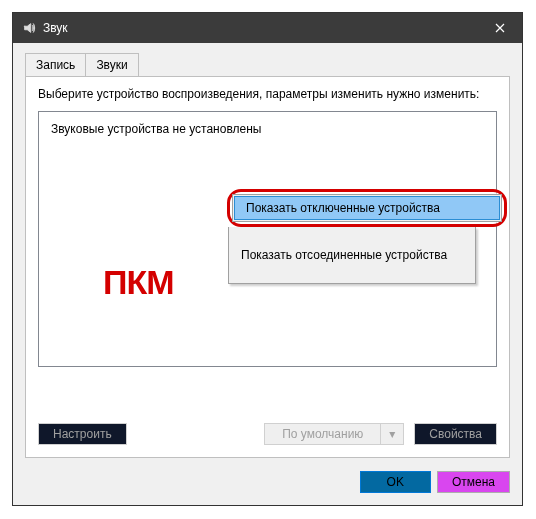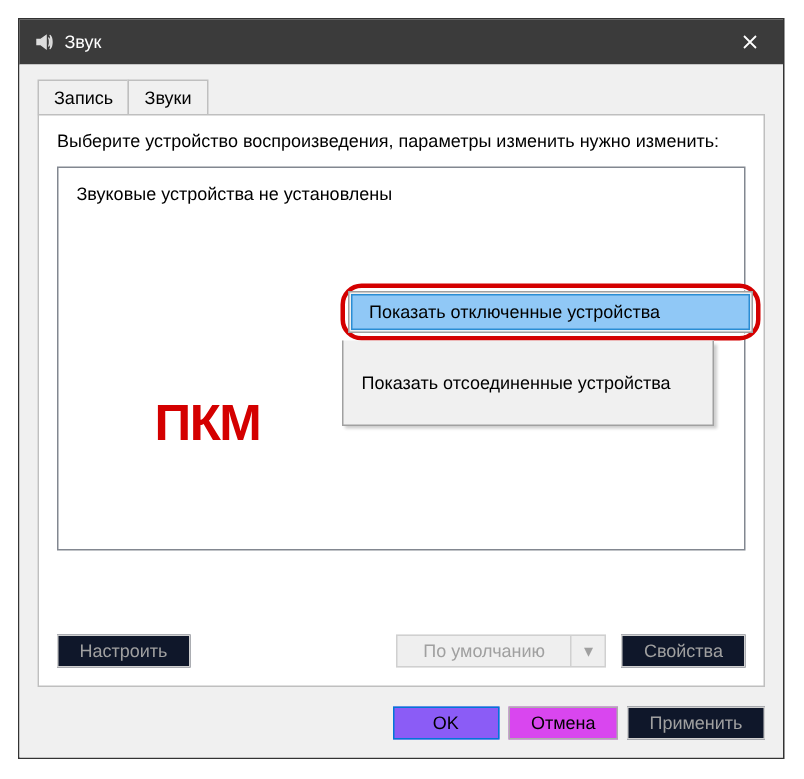--- a/index.html
+++ b/index.html
@@ -131,21 +131,21 @@
   }
   .spacer { flex: 1; }
   .dialog-buttons {
     position: absolute;
     right: 12px; bottom: 12px;
     display: flex;
     gap: 6px;
   }
   .btn.default {
     border: 1px solid #0078d7;
-    background: #8b5cf6;
+    background: #0369a1;
     padding: 3px 26px;
   }
   
   .ctx-wrap {
     position: absolute;
     left: 214px; top: 176px;
     width: 280px;
     border: 3px solid #d40000;
     border-radius: 14px;
     padding: 2px;
@@ -231,21 +231,20 @@
           <span class="dd-arrow">▾</span>
         </div>
         <div style="width:10px;"></div>
         <div class="btn disabled">Свойства</div>
       </div>
     </div>
 
     <div class="dialog-buttons">
       <div class="btn default">OK</div>
       <div class="btn">Отмена</div>
-      <div class="btn disabled">Применить</div>
     </div>
 
   </div>
 
   <div class="ctx-wrap">
     <div class="ctx-menu">
       <div class="ctx-item highlight">Показать отключенные устройства</div>
     </div>
   </div>
   <div class="ctx-below">

